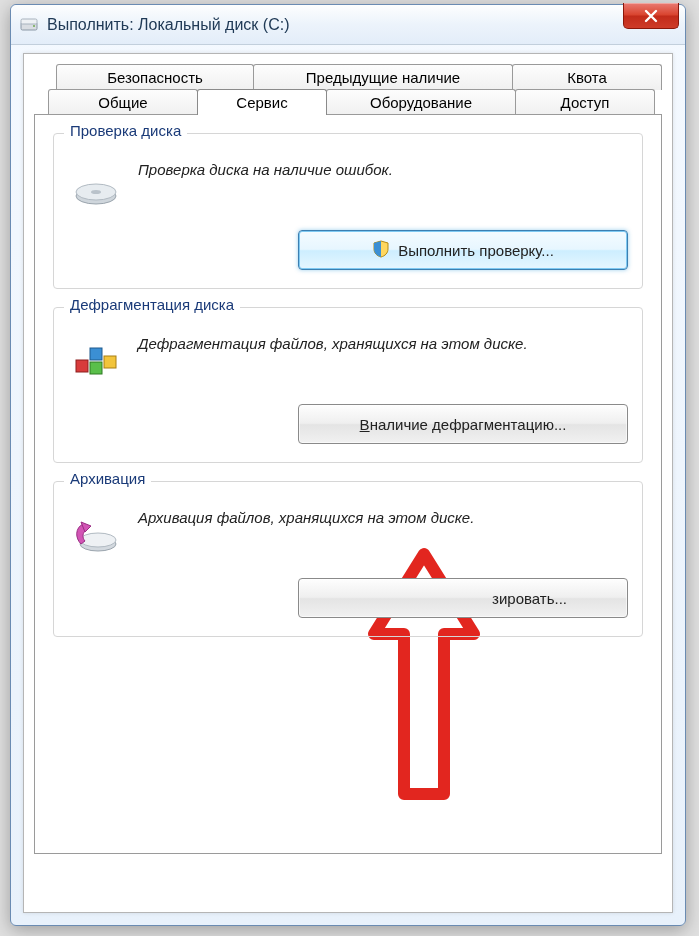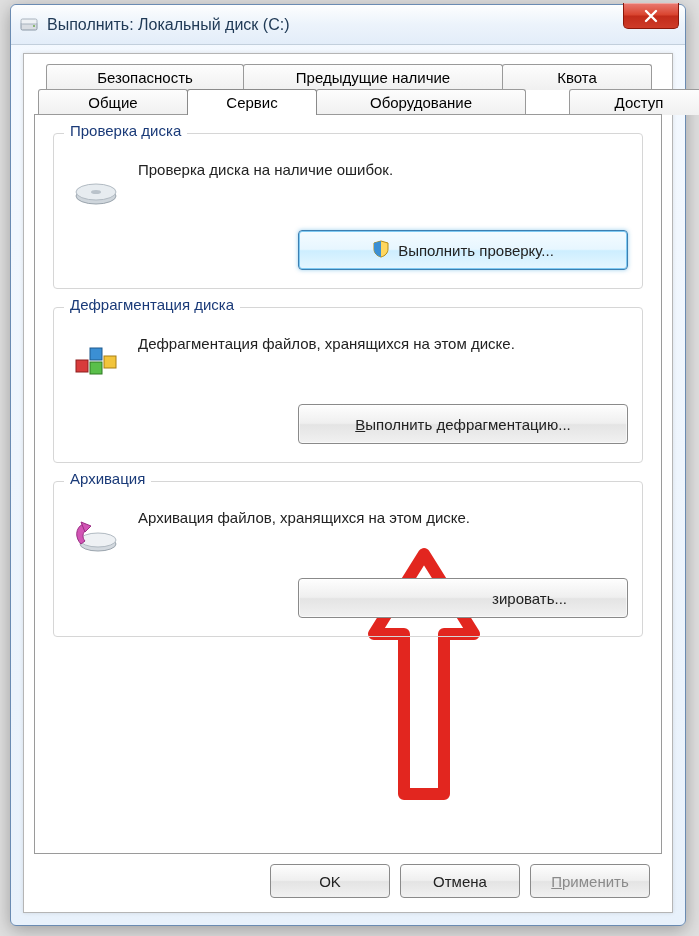--- a/index.html
+++ b/index.html
@@ -31,39 +31,39 @@
     box-shadow: inset 0 1px 0 rgba(255,255,255,0.35);
     cursor: pointer;
   }
 
   .client {
     position:absolute; left:12px; top:48px; right:12px; bottom:12px;
     background:#fff; border:1px solid #b5b5b5;
     box-shadow: 0 0 4px rgba(0,0,0,0.1);
   }
 
-  .tabstrip { position: relative; padding: 10px 10px 0 14px; }
+  .tabstrip { position: relative; padding: 10px 10px 0 24px; }
   .tabrow { display:flex; gap:0; }
   .tab {
     flex: 0 0 auto;
     border:1px solid #9a9a9a; border-bottom:none;
     background: linear-gradient(to bottom, #fdfdfd, #f0f0f0);
     padding: 4px 0; text-align:center;
     cursor:pointer;
     border-radius: 3px 3px 0 0;
     margin-right:-1px;
   }
   .tabrow.row1 .tab:nth-child(1){ width:198px; margin-left:8px;}
   .tabrow.row1 .tab:nth-child(2){ width:260px;}
   .tabrow.row1 .tab:nth-child(3){ width:150px;}
   .tabrow.row2 { margin-top:-1px;}
   .tabrow.row2 .tab:nth-child(1){ width:150px;}
   .tabrow.row2 .tab:nth-child(2){ width:130px;}
-  .tabrow.row2 .tab:nth-child(3){ width:210px;}
-  .tabrow.row2 .tab:nth-child(4){ width:140px;margin-left:44px;}
+  .tabrow.row2 .tab:nth-child(3){ width:190px;}
+  .tabrow.row2 .tab:nth-child(4){ width:140px;}
   .tab.active {
     background:#fff; position:relative; z-index:2;
     border-color:#8a8a8a;
   }
   .tab.active::after{
     content:""; position:absolute; left:0; right:0; bottom:-2px; height:3px; background:#fff;
   }
 
   .panel {
     border:1px solid #9a9a9a; margin: -1px 10px 6px 10px;
@@ -74,21 +74,21 @@
 
   .group {
     border:1px solid #d6d6d6; border-radius:4px;
     margin-bottom: 18px; padding: 26px 14px 18px 14px;
     position: relative;
   }
   .group-title {
     position:absolute; top:-12px; left:10px;
     background:#fff; padding:0 6px; color:#1a3a78;
   }
-  .group-body { display:flex; gap:14px; align-items:flex-start; }
+  .group-body { display:flex; gap:14px; align-items:flex-start;font-style:italic; }
   .icon-box { width:56px; height:56px; flex:0 0 56px; display:flex; align-items:center; justify-content:center;}
   .group-text { flex:1; color:#222; line-height:1.35; }
   .group-btnrow { display:flex; justify-content:flex-end; margin-top:14px; }
 
   .btn {
     min-width: 330px; height:40px;
     border:1px solid #8a8a8a; border-radius:4px;
     background: linear-gradient(to bottom, #fefefe 0%, #efefef 48%, #e4e4e4 52%, #f1f1f1 100%);
     display:flex; align-items:center; justify-content:center; gap:8px;
     cursor:pointer; color:#222;
@@ -192,21 +192,21 @@
               <rect x="4" y="22" width="12" height="12" fill="#d83b3b" stroke="#8d1e1e"></rect>
               <rect x="18" y="10" width="12" height="12" fill="#3b8fd4" stroke="#1e5a8d"></rect>
               <rect x="18" y="24" width="12" height="12" fill="#5abf4a" stroke="#2e7a22"></rect>
               <rect x="32" y="18" width="12" height="12" fill="#f2c43b" stroke="#a87f14"></rect>
             </svg>
           </div>
           <div class="group-text">Дефрагментация файлов, хранящихся на этом диске.</div>
         </div>
         <div class="group-btnrow">
           <div class="btn">
-            <span><span class="u">В</span><span>ыполнить дефрагментацию...</span></span>
+            <span><span class="u">В</span><span>наличие дефрагментацию...</span></span>
           </div>
         </div>
       </div>
 
       <div class="group">
         <div class="group-title">Архивация</div>
         <div class="group-body">
           <div class="icon-box">
             <svg width="50" height="44" viewBox="0 0 50 44">
               <ellipse cx="27" cy="30" rx="18" ry="7" fill="#d3d9df" stroke="#9aa4ad"></ellipse>
@@ -219,27 +219,19 @@
         </div>
         <div class="group-btnrow">
           <div class="btn" style="justify-content:flex-end; padding-right:60px;">
             <span>зировать...</span>
           </div>
         </div>
       </div>
 
     </div>
 
-    <div class="footer-btns">
-      <div class="fbtn">OK</div>
-      <div class="fbtn">Отмена</div>
-      <div class="fbtn disabled">
-          <span class="u">П</span>
-          <span>рименить</span>
-        </div>
-    </div>
 
     <svg class="arrow-overlay" viewBox="0 0 120 260">
       <path d="M60 10 L110 90 L80 90 L80 250 L40 250 L40 90 L10 90 Z" fill="none" stroke="#e2261f" stroke-width="12" stroke-linejoin="round"></path>
     </svg>
 
   </div>
 </div>
 
 </body></html>

